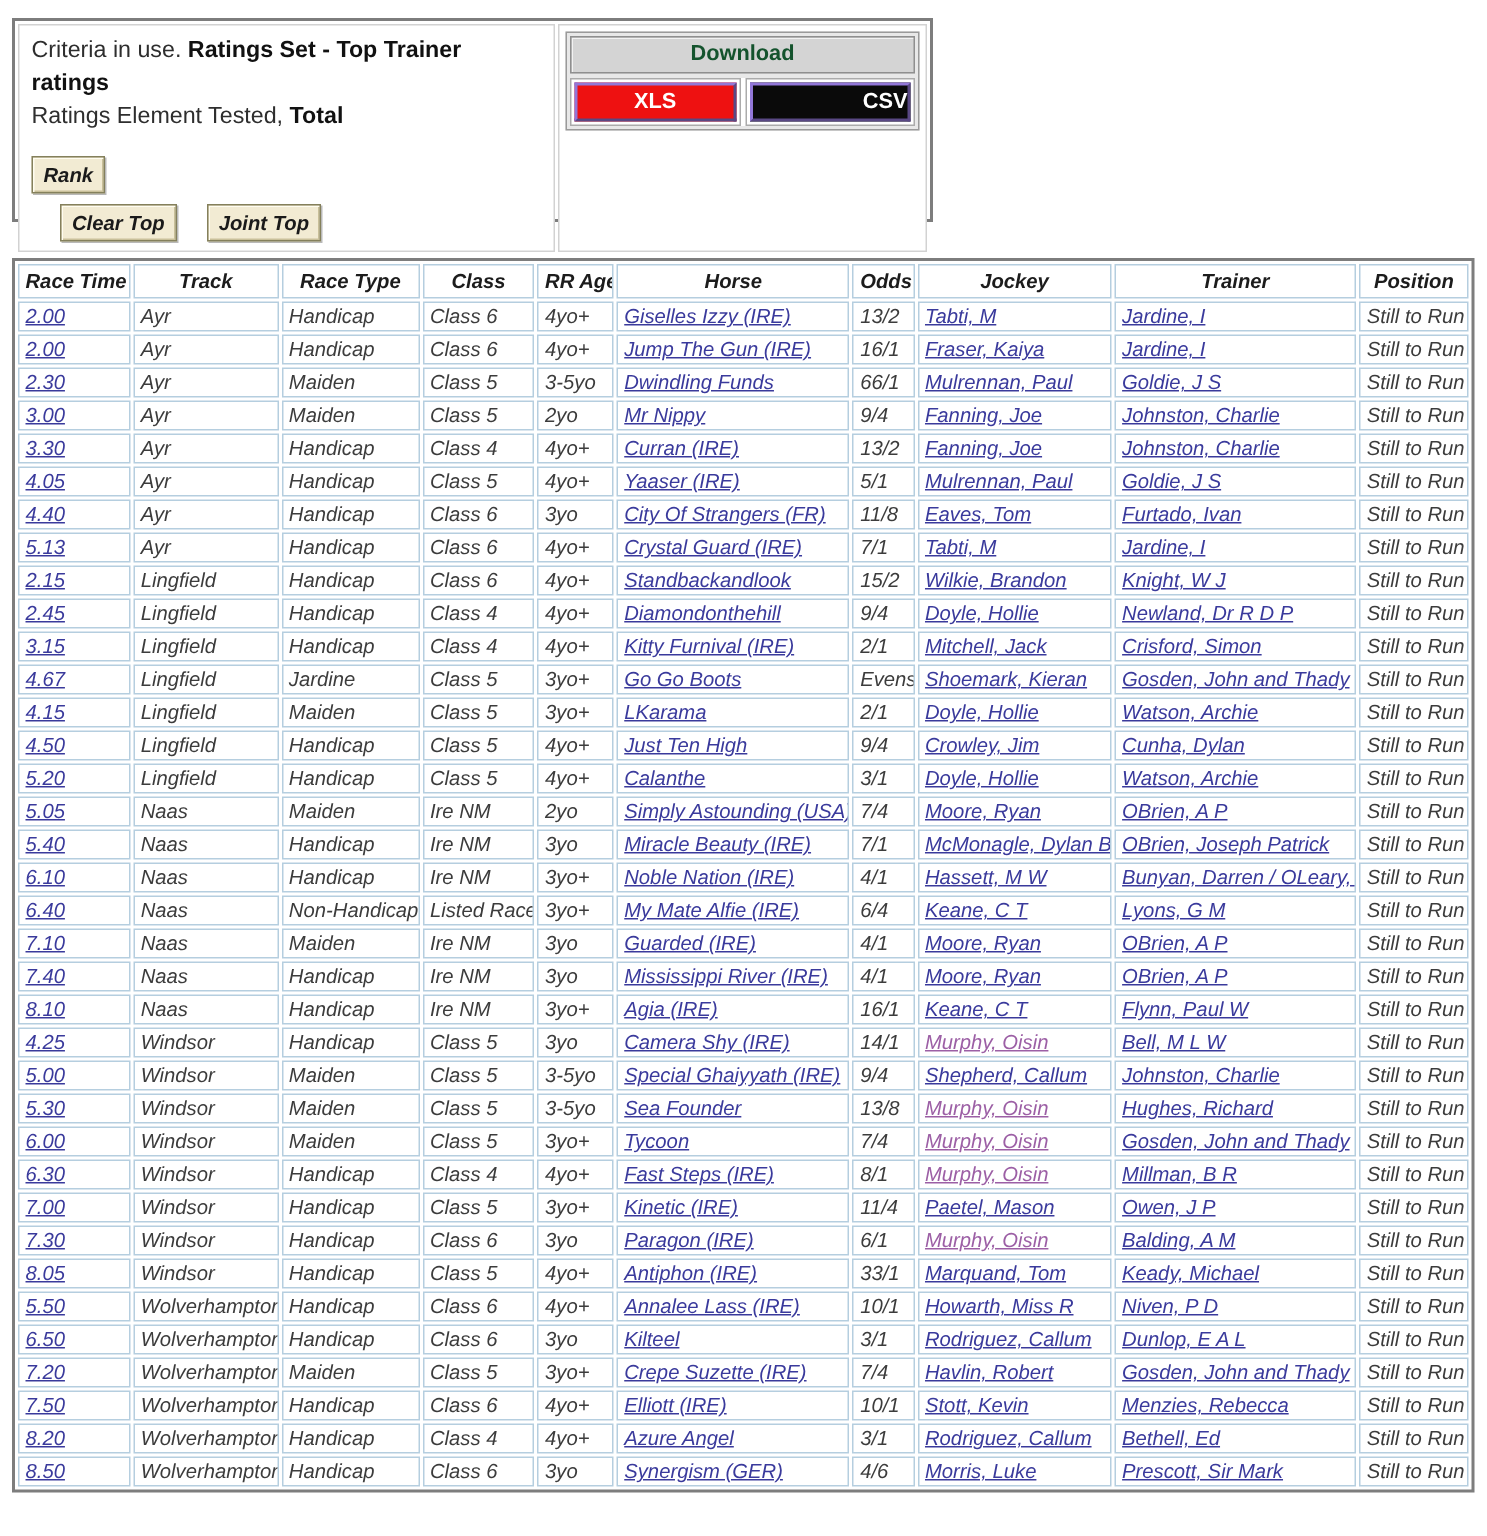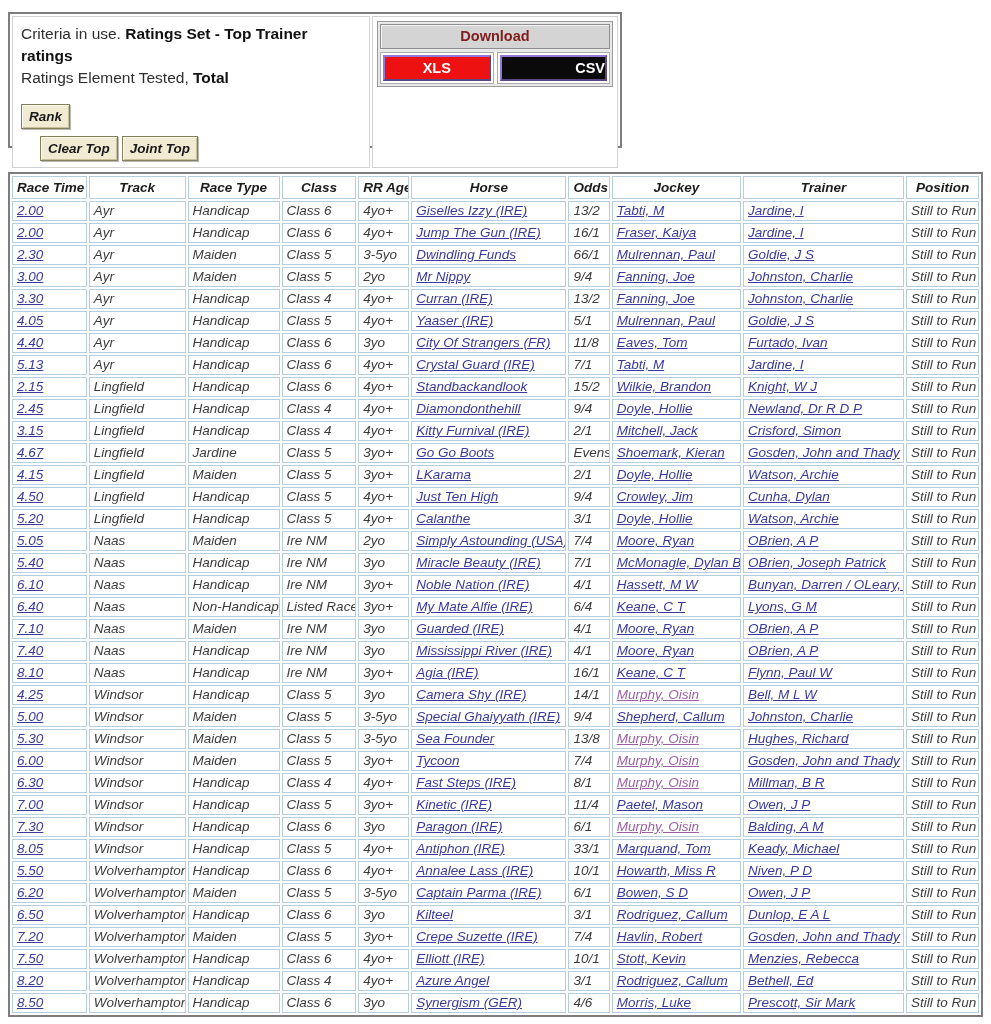--- a/index.html
+++ b/index.html
@@ -31,33 +31,33 @@
     box-shadow: inset 1px 1px 0 #fffdf0, inset -1px -1px 0 #c9c09a, 1px 1px 0 #b9b9b9;
     font-family: inherit;
     font-weight: bold;
     font-size: 13.5px;
     color: #1a1a1a;
     padding: 4px 7px;
     cursor: pointer;
     font-style: italic;
   }
   .btn-row-1 { margin-top: 15px; }
-  .btn-row-2 { margin-top: 7px; display: flex; gap: 4px; padding-left: 19px; }
+  .btn-row-2 { margin-top: 7px; display: flex; gap: 20px; padding-left: 19px; }
 
   
   .dl-cell { padding: 4px; }
   .dl-table { border: 1px solid #9a9a9a; padding: 2px; background: #e8e8e8; }
   .dl-header {
     background: #d4d4d4;
     border: 1px solid #8f8f8f;
     box-shadow: inset 1px 1px 0 #f2f2f2;
     text-align: center;
     font-weight: bold;
     font-size: 14.5px;
-    color: #7f1d1d;
+    color: #14532d;
     padding: 3px 0 4px 0;
   }
   .dl-buttons { display: flex; gap: 3px; margin-top: 3px; background: #fff; }
   .dl-btn-cell { flex: 1; border: 1px solid #ababab; padding: 2px; background: #fff; }
   .dl-btn {
     display: block; width: 100%;
     border: 2px outset #9277d8;
     color: #fff; font-family: inherit; font-weight: bold; font-size: 14.5px;
     text-align: center; padding: 3px 0; cursor: pointer;
   }
@@ -527,32 +527,20 @@
     <td>Handicap</td>
     <td>Class 6</td>
     <td>4yo+</td>
     <td><a class="lnk">Annalee Lass (IRE)</a></td>
     <td>10/1</td>
     <td><a class="lnk">Howarth, Miss R</a></td>
     <td><a class="lnk">Niven, P D</a></td>
     <td>Still to Run</td>
   </tr>
         <tr>
-    <td><a class="lnk">6.20</a></td>
-    <td>Wolverhampton</td>
-    <td>Maiden</td>
-    <td>Class 5</td>
-    <td>3-5yo</td>
-    <td><a class="lnk">Captain Parma (IRE)</a></td>
-    <td>6/1</td>
-    <td><a class="lnk">Bowen, S D</a></td>
-    <td><a class="lnk">Owen, J P</a></td>
-    <td>Still to Run</td>
-  </tr>
-        <tr>
     <td><a class="lnk">6.50</a></td>
     <td>Wolverhampton</td>
     <td>Handicap</td>
     <td>Class 6</td>
     <td>3yo</td>
     <td><a class="lnk">Kilteel</a></td>
     <td>3/1</td>
     <td><a class="lnk">Rodriguez, Callum</a></td>
     <td><a class="lnk">Dunlop, E A L</a></td>
     <td>Still to Run</td>

